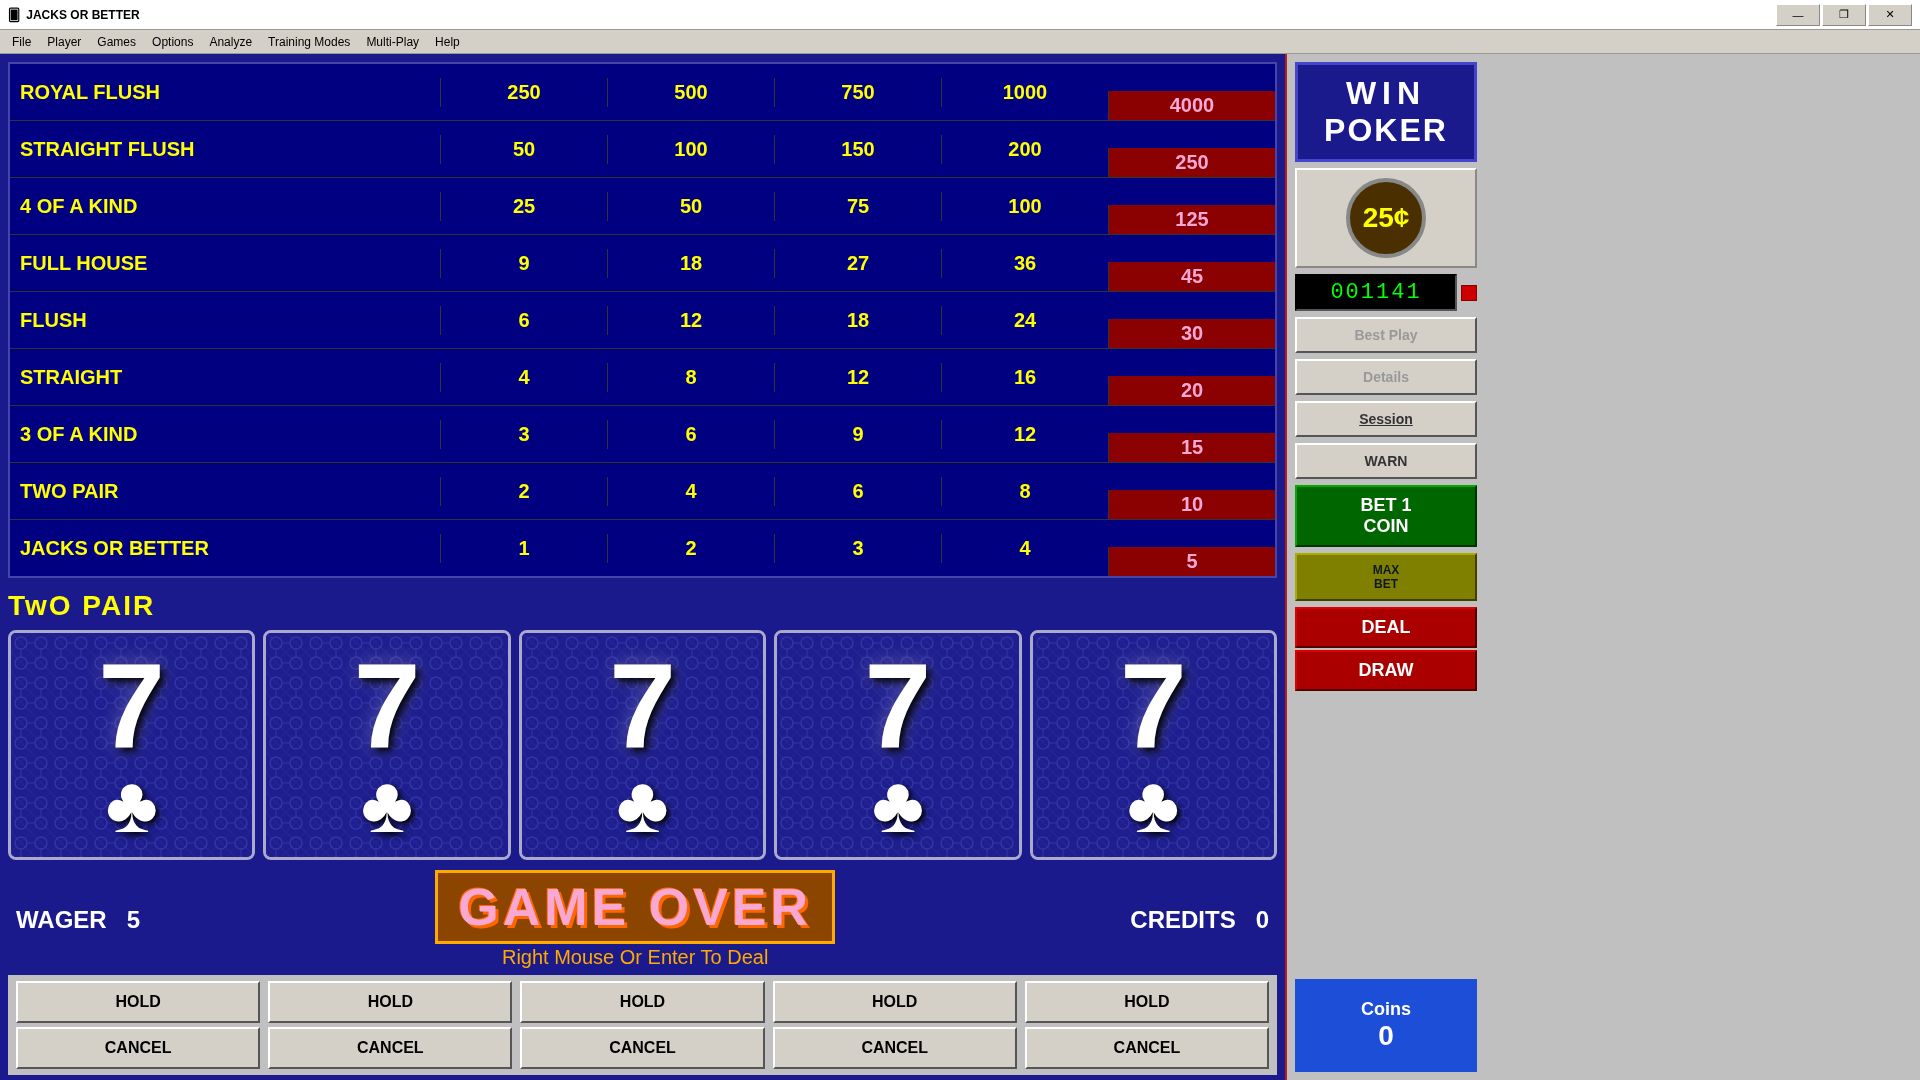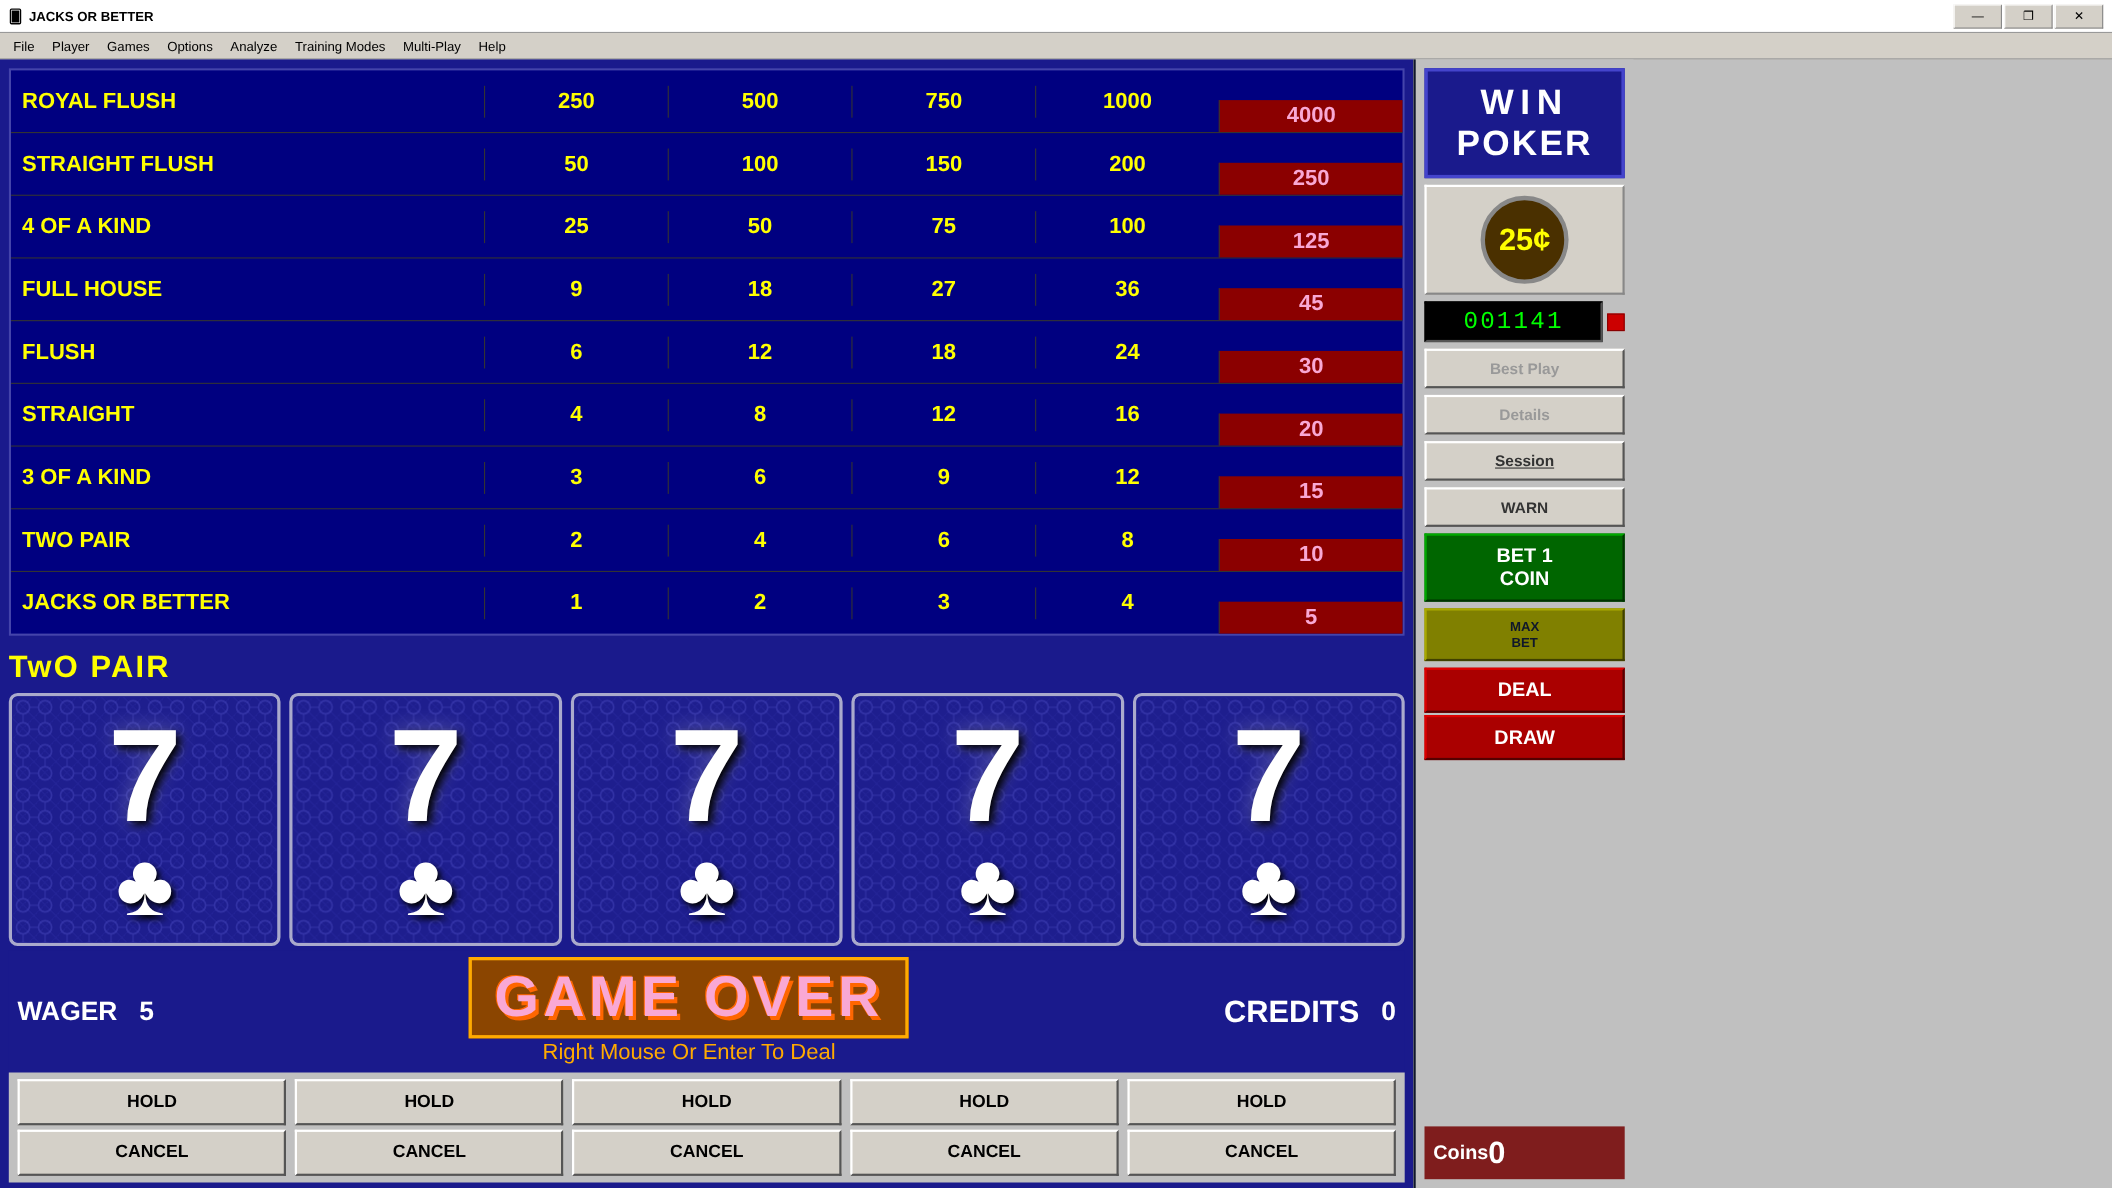--- a/index.html
+++ b/index.html
@@ -181,21 +181,21 @@
       color: white;
       font-family: 'Arial', sans-serif;
     }
     .wager-value {
       font-size: 24px;
       font-weight: bold;
       color: white;
       margin-left: 20px;
     }
     .credits-label {
-      font-size: 28px;
+      font-size: 24px;
       font-weight: bold;
       color: white;
     }
     .credits-value {
       font-size: 24px;
       font-weight: bold;
       color: white;
       margin-left: 20px;
     }
     #game-over-text {
@@ -249,21 +249,21 @@
 
     
     #right-panel {
       width: 200px;
       background: #c0c0c0;
       display: flex;
       flex-direction: column;
       align-items: center;
       padding: 8px;
       gap: 6px;
-      border-left: 2px solid #0f172a;
+      border-left: 2px solid #b91c1c;
     }
 
     
     #win-poker-logo {
       background: #1a1a8c;
       width: 100%;
       padding: 10px;
       display: flex;
       flex-direction: column;
       align-items: center;
@@ -394,24 +394,24 @@
     .deal-draw-group {
       width: 100%;
       display: flex;
       flex-direction: column;
       gap: 2px;
     }
 
     
     #coins-section {
       width: 100%;
-      background: #7f1d1d;
-      padding: 8px;
-      display: flex;
-      flex-direction: row;
+      background: #1d4ed8;
+      padding: 20px;
+      display: flex;
+      flex-direction: column;
       align-items: center;
       margin-top: auto;
     }
     .coins-label {
       color: white;
       font-size: 18px;
       font-weight: bold;
     }
     .coins-value {
       color: white;

